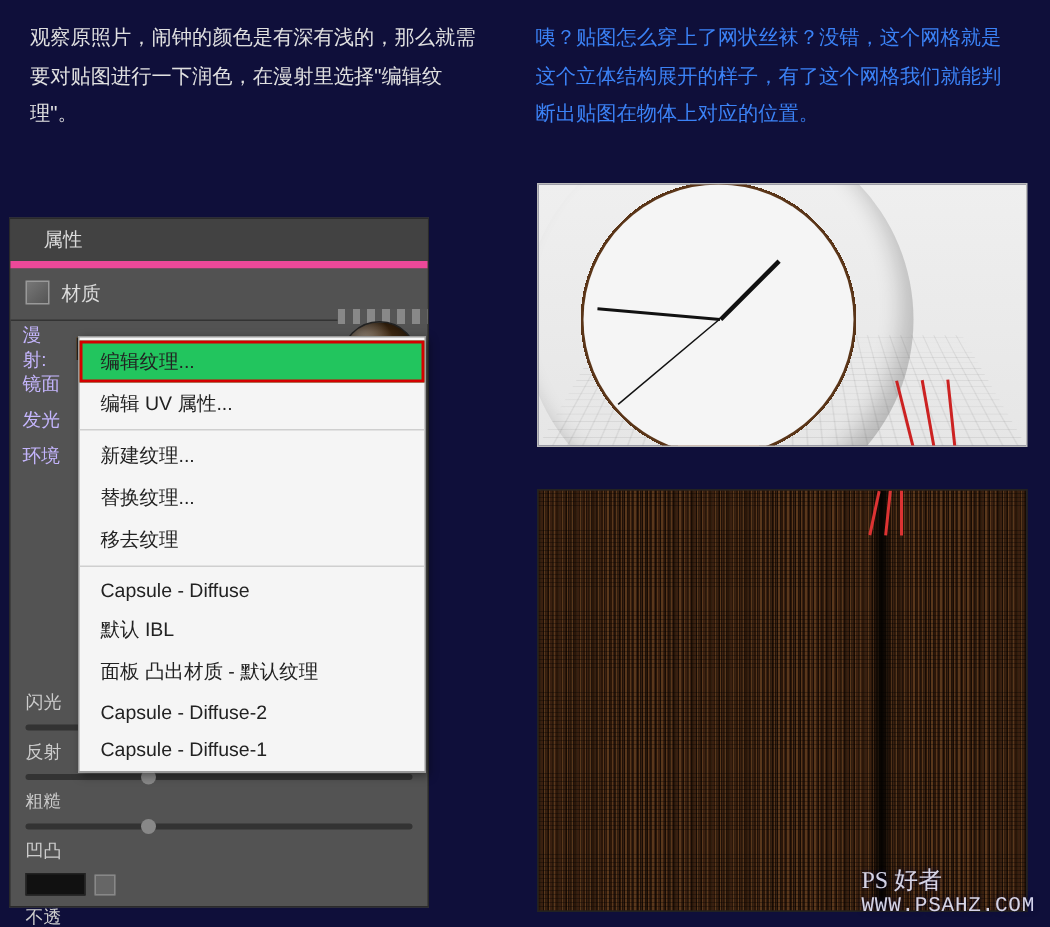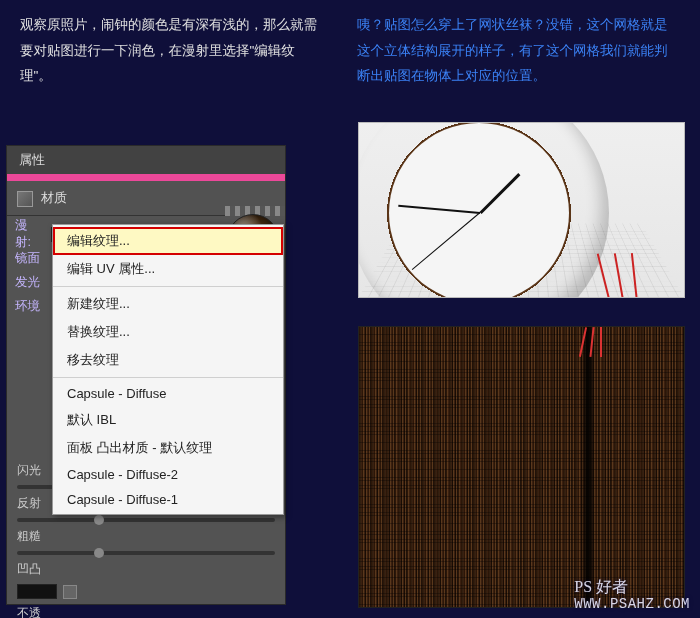--- a/index.html
+++ b/index.html
@@ -37,27 +37,27 @@
     top: 145px;
     width: 280px;
     height: 460px;
     background: #535353;
     border: 1px solid #2a2a2a;
     color: #dcdcdc;
     font-size: 13px;
   }
   .props-title {
     background: #424242;
-    padding: 5px 12px;
+    padding: 5px 22px;
     font-size: 13px;
-    border-bottom: 7px solid #ec4899;
+    border-bottom: 5px solid #ec4899;
   }
   .props-tab {
     display: flex;
-    align-items: flex-end;
+    align-items: flex-start;
     gap: 8px;
     padding: 8px 10px;
     background: #525252;
     border-bottom: 1px solid #333;
   }
   .cube-icon {
     width: 16px; height: 16px;
     background: linear-gradient(135deg,#777,#555);
     border: 1px solid #999;
   }
@@ -124,21 +124,21 @@
     box-shadow: 2px 2px 6px rgba(0,0,0,.4);
     font-size: 13px;
     color: #222;
     padding: 2px 0;
   }
   .ctx-item {
     padding: 5px 14px;
     white-space: nowrap;
   }
   .ctx-item.highlight {
-    background: #fef9c3;
+    background: #22c55e;
     outline: 2px solid #d40000;
     outline-offset: -2px;
     position: relative;
     z-index: 2;
   }
   .ctx-sep {
     height: 1px;
     background: #cfcfcf;
     margin: 3px 0;
   }

